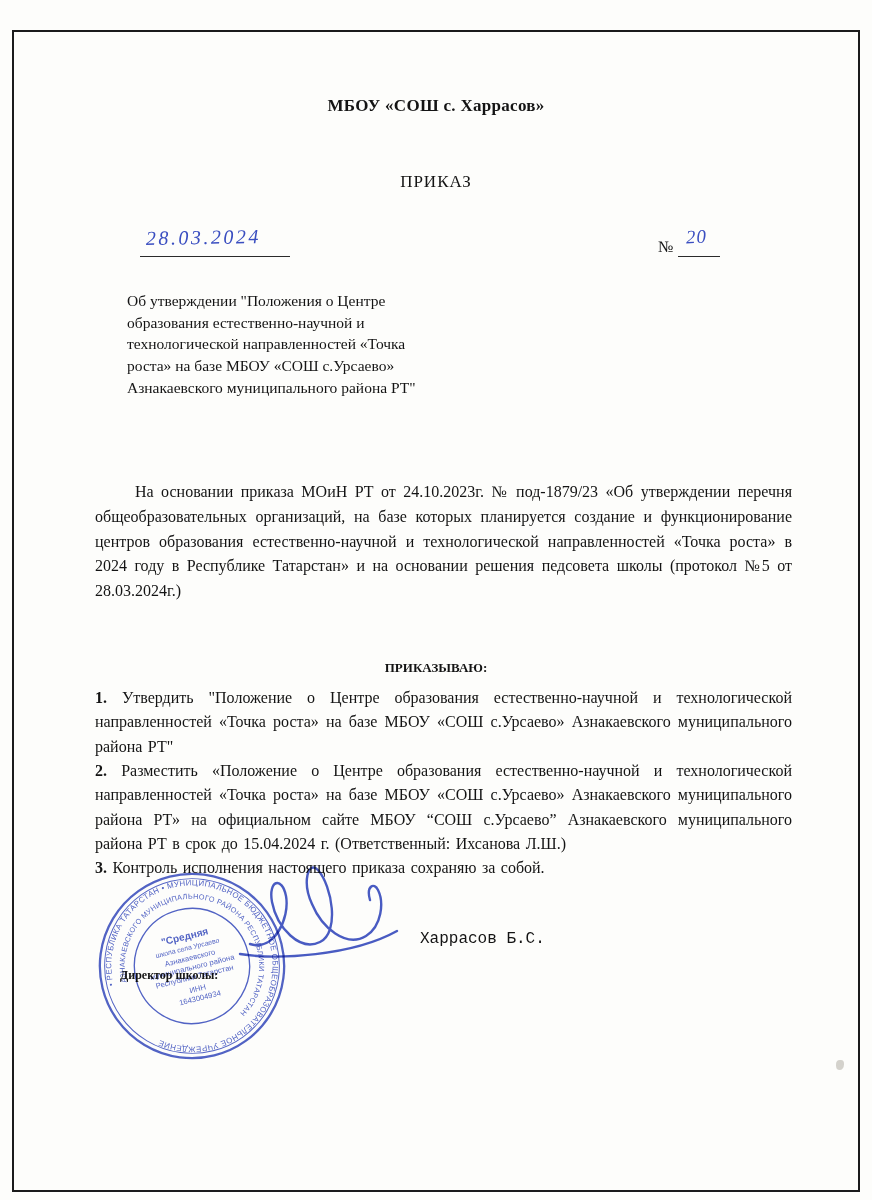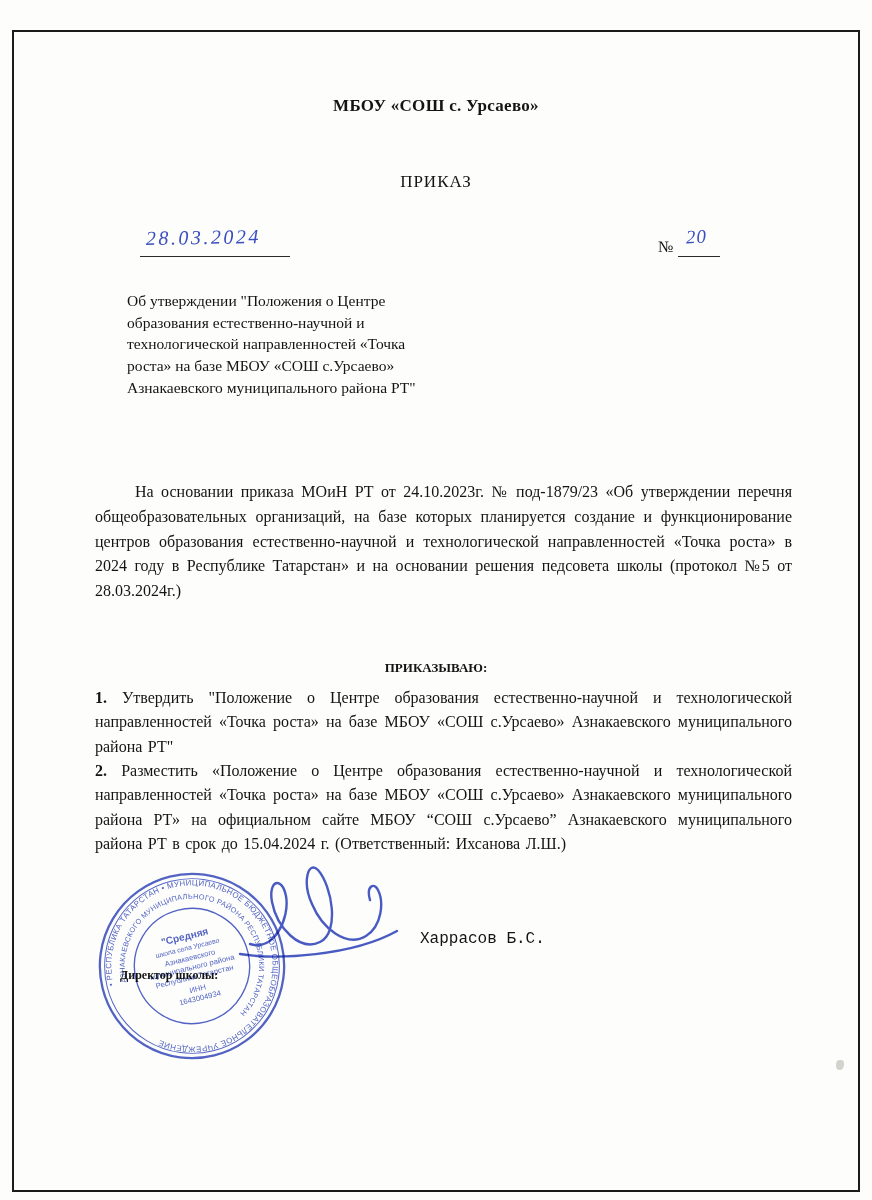--- a/index.html
+++ b/index.html
@@ -102,39 +102,40 @@
     position:absolute;left:836px;top:1060px;width:8px;height:10px;
     background:#b9b6ae;border-radius:50% 40% 60% 50%;opacity:.6;
   }
 </style>
 </head>
 <body>
 
 <div class="page">
   <div class="frame"></div>
 
-  <div class="org-title">МБОУ «СОШ с. Урсаево»</div>
+  <div class="org-title">МБОУ «СОШ с. Харрасов»</div>
   <div class="doc-type">ПРИКАЗ</div>
 
   <div class="date-line"></div>
   <div class="date-hand hand">28.03.2024</div>
 
   <div class="num-label">№</div>
   <div class="num-line"></div>
   <div class="num-hand hand">20</div>
 
   <div class="subject">Об утверждении "Положения о Центре образования естественно-научной и технологической направленностей «Точка роста» на базе МБОУ «СОШ с.Урсаево» Азнакаевского муниципального района РТ"</div>
 
   <div class="body-par">На основании приказа МОиН РТ от 24.10.2023г. № под-1879/23 «Об утверждении перечня общеобразовательных организаций, на базе которых планируется создание и функционирование центров образования естественно-научной и технологической направленностей «Точка роста» в 2024 году в Республике Татарстан» и на основании решения педсовета школы (протокол №5 от 28.03.2024г.)</div>
 
   <div class="order-heading">ПРИКАЗЫВАЮ:</div>
 
   <div class="items">
     <p><b>1.</b><span> Утвердить "Положение о Центре образования естественно-научной и технологической направленностей «Точка роста» на базе МБОУ «СОШ с.Урсаево» Азнакаевского муниципального района РТ"</span></p>
     <p><b>2.</b><span> Разместить «Положение о Центре образования естественно-научной и технологической направленностей «Точка роста» на базе МБОУ «СОШ с.Урсаево» Азнакаевского муниципального района РТ» на официальном сайте МБОУ “СОШ с.Урсаево” Азнакаевского муниципального района РТ в срок до 15.04.2024 г. (Ответственный: Ихсанова Л.Ш.)</span></p>
+    <p><b>3.</b><span> Контроль исполнения настоящего приказа сохраняю за собой.</span></p>
   </div>
 
   <div class="sig-role">Директор школы:</div>
   <div class="sig-name">Харрасов Б.С.</div>
 
   <svg class="stamp" viewBox="0 0 200 200">
     <circle cx="100" cy="100" r="96" stroke-width="2.4"></circle>
     <circle cx="100" cy="100" r="91" stroke-width="1"></circle>
     <circle cx="100" cy="100" r="60" stroke-width="1.4"></circle>
     <defs>

